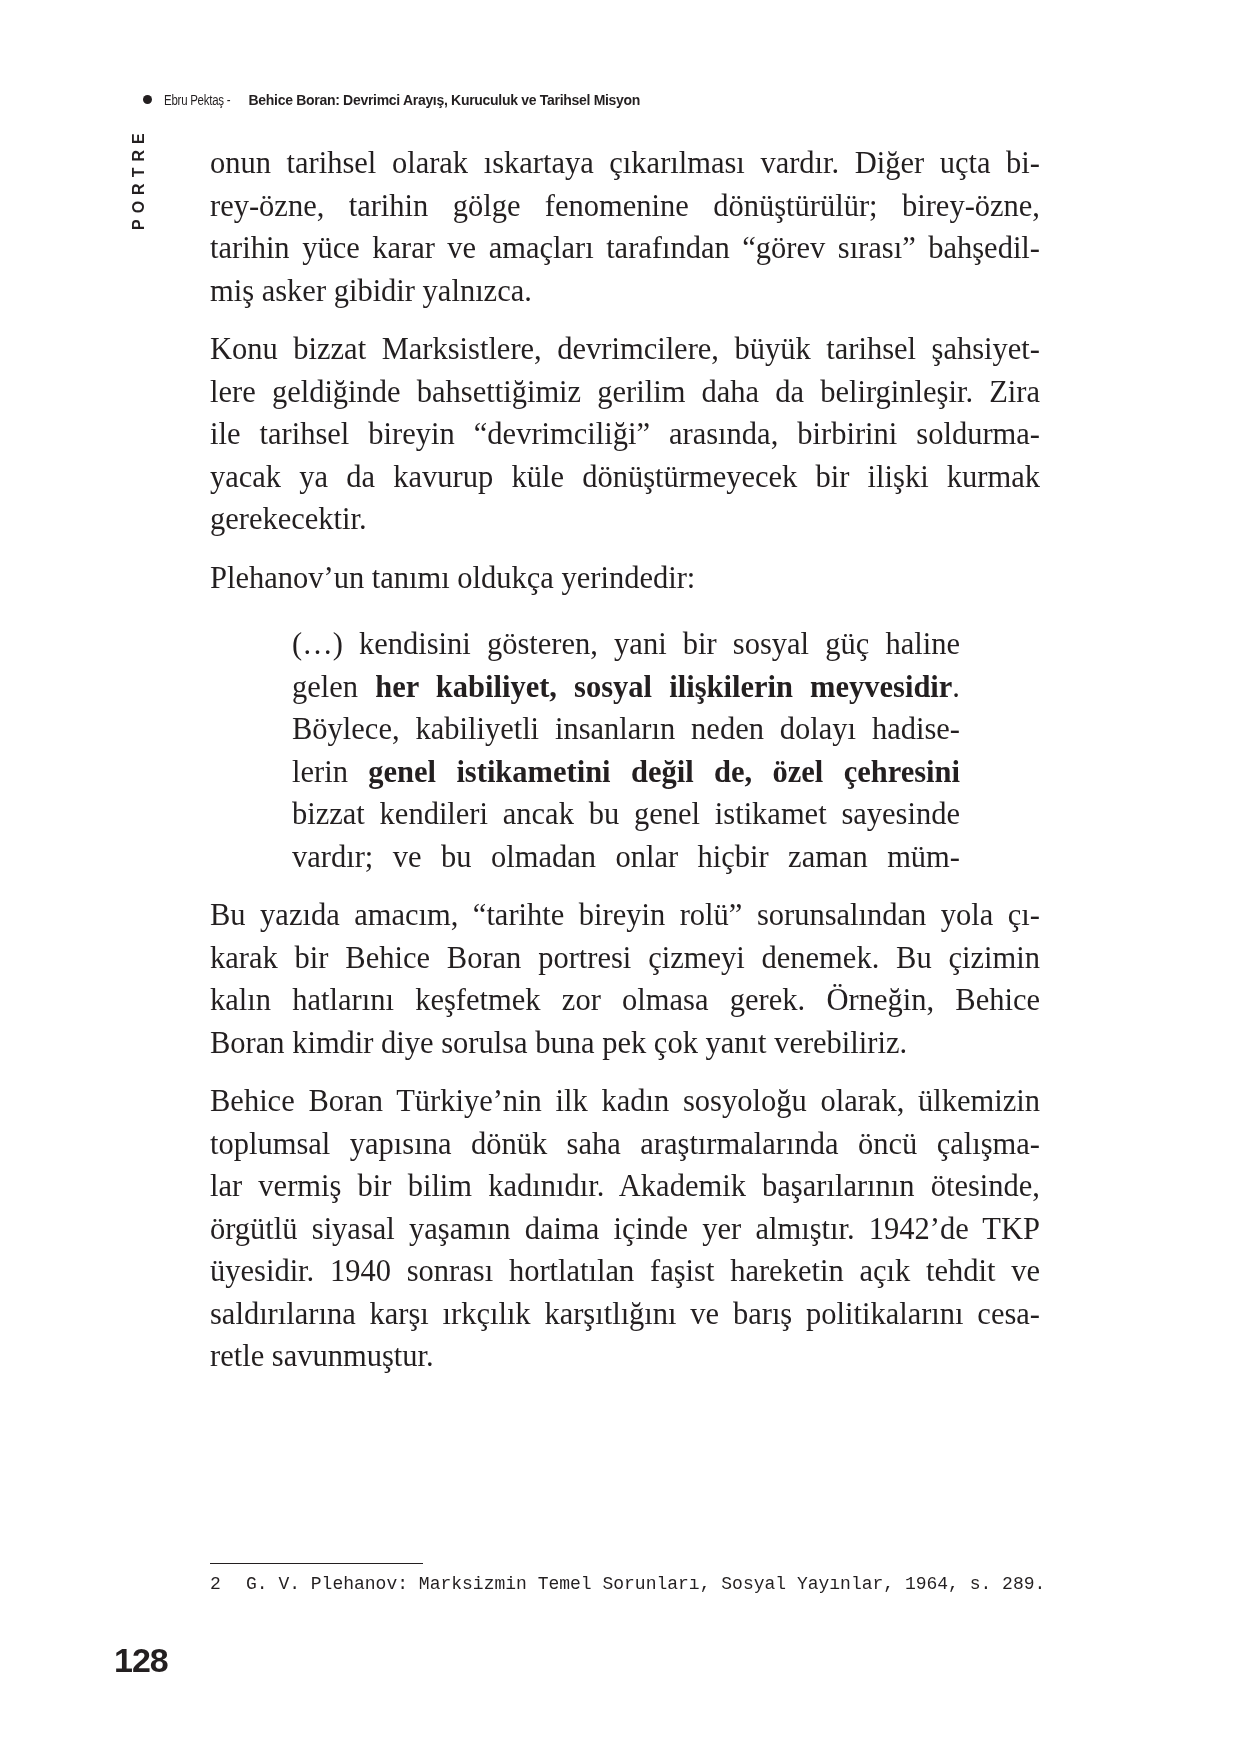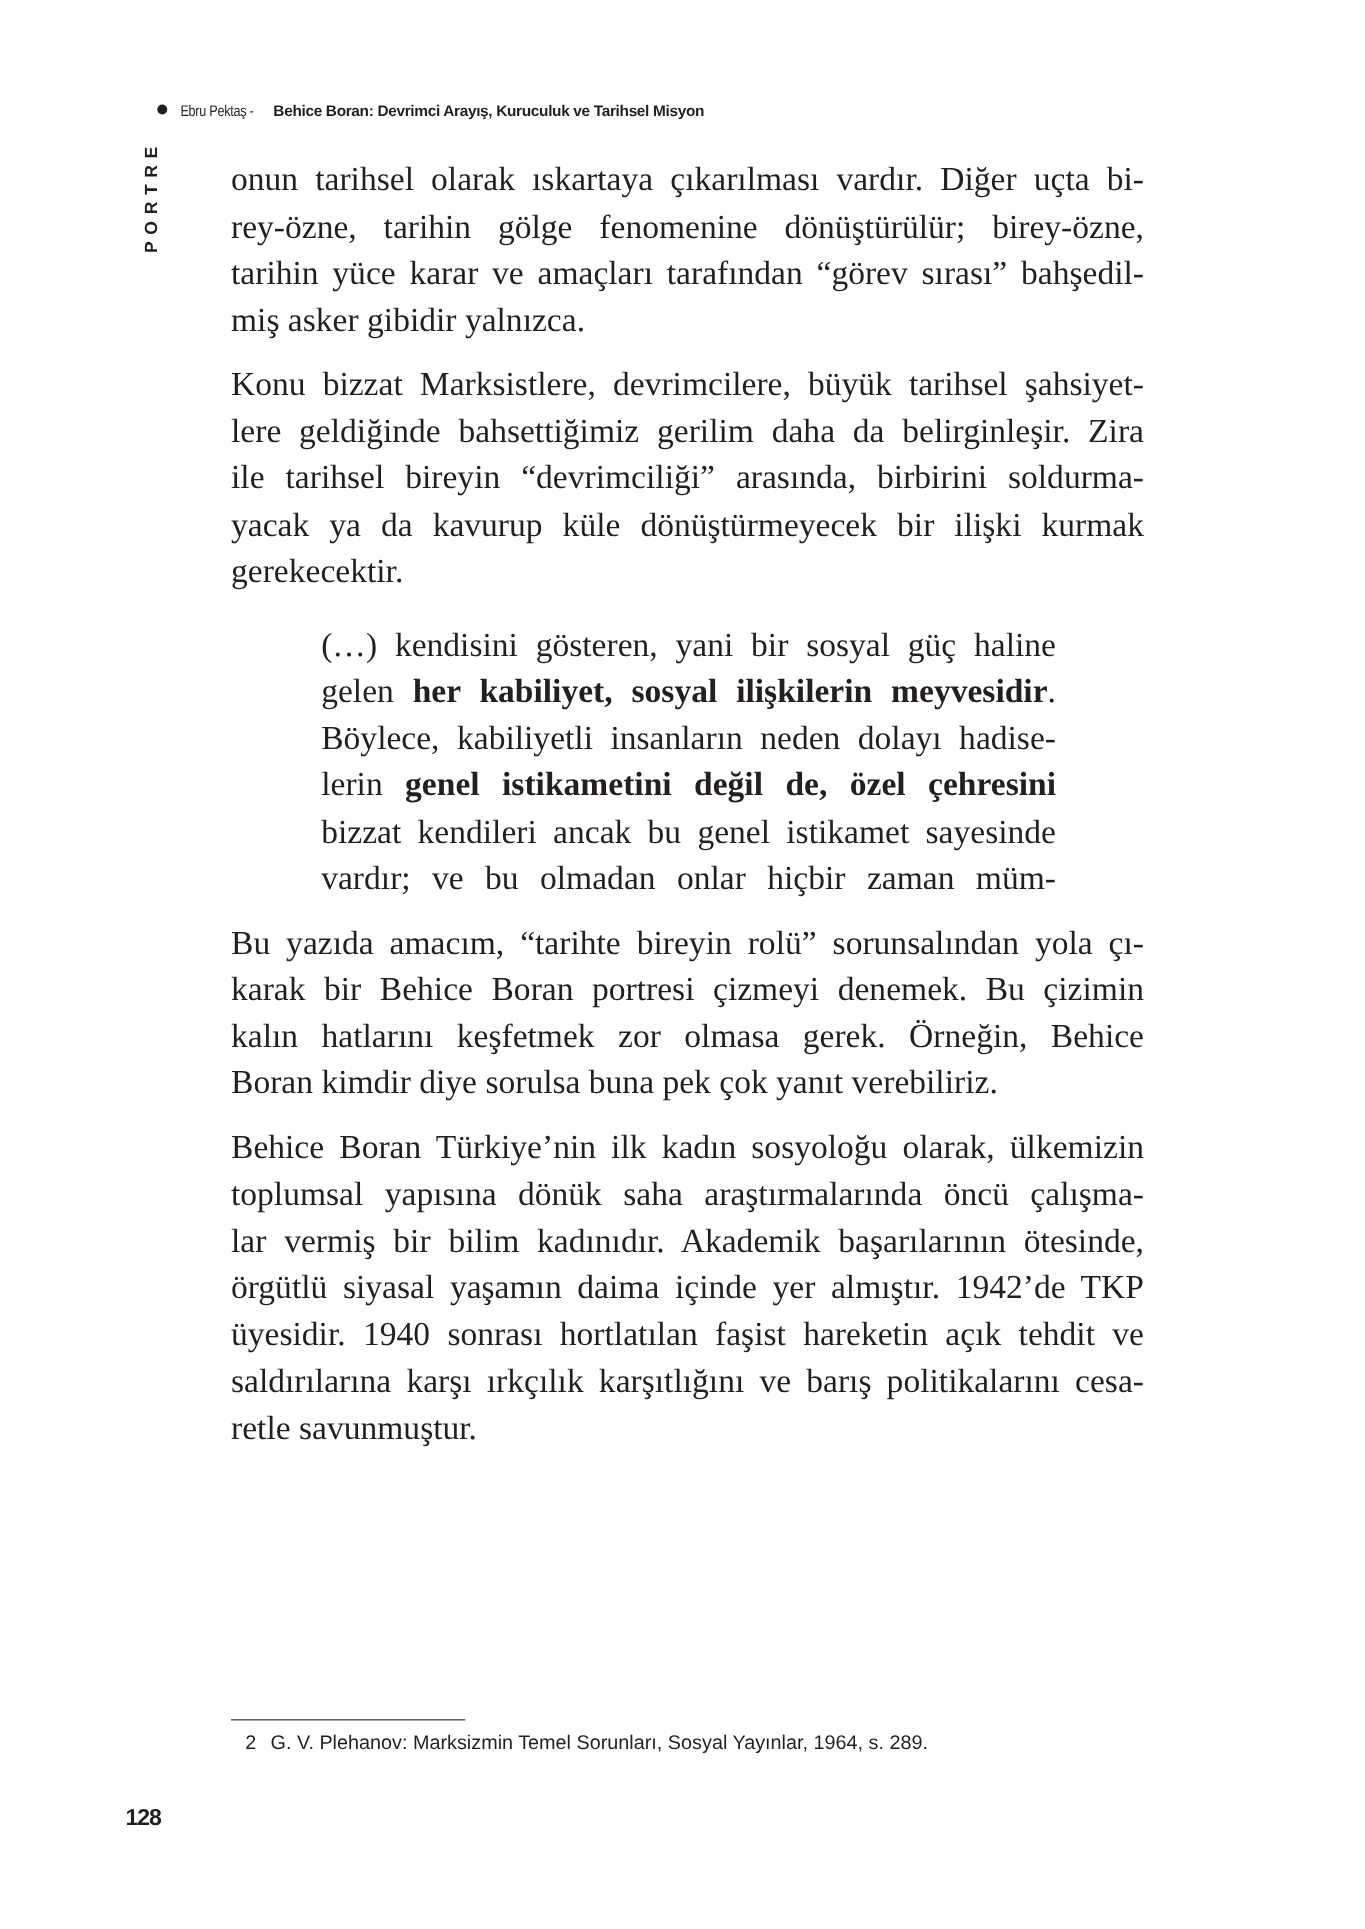--- a/index.html
+++ b/index.html
@@ -12,23 +12,23 @@
   .side-label span { position: absolute; left: 0; top: 100px; transform: rotate(-90deg); transform-origin: left top; font-family: "Liberation Sans", sans-serif; font-weight: bold; font-size: 16px; letter-spacing: 6px; white-space: nowrap; }
   .body-text { position: absolute; left: 210px; width: 830px; top: 142px; font-family: "Liberation Serif", serif; font-size: 30.5px; line-height: 42.5px; text-align: justify; }
   .body-text p { margin: 0 0 16px 0; }
   .line { display: block; text-align: justify; text-align-last: justify; height: 42.5px; white-space: nowrap; }
   .line.last { text-align-last: left; }
   .quote { margin: 24px 0 16px 82px; width: 668px; }
   .quote .line { height: 42.5px; }
   b { font-weight: bold; }
   sup { font-size: 14px; vertical-align: top; position: relative; top: 4px; }
   .footnote-rule { position: absolute; left: 210px; top: 1563px; width: 213px; height: 1px; background: #231f20; }
-  .footnote { position: absolute; left: 210px; top: 1574px; font-family: Liberation Sans, sans-serif; font-size: 18px; white-space: nowrap; text-align: center; }
+  .footnote { position: absolute; left: 210px; top: 1574px; font-family: Liberation Mono, monospace; font-size: 18px; white-space: nowrap; }
   .footnote .num { display: inline-block; width: 36px; }
-  .page-number { position: absolute; left: 114px; top: 1641px; font-family: "Liberation Sans", sans-serif; font-weight: bold; font-size: 21px; letter-spacing: -1px; }
+  .page-number { position: absolute; left: 114px; top: 1641px; font-family: "Liberation Sans", sans-serif; font-weight: bold; font-size: 34px; letter-spacing: -1px; }
 </style>
 </head>
 <body>
 
 <div class="header">
   <span class="bullet"></span><span class="author">Ebru Pektaş -</span>
   <span class="title">Behice Boran: Devrimci Arayış, Kuruculuk ve Tarihsel Misyon</span>
 </div>
 
 <div class="side-label">
@@ -41,20 +41,23 @@
     <span class="line">rey-özne, tarihin gölge fenomenine dönüştürülür; birey-özne,</span>
     <span class="line">tarihin yüce karar ve amaçları tarafından “görev sırası” bahşedil-</span>
     <span class="line last">miş asker gibidir yalnızca.</span>
   </p>
   <p>
     <span class="line">Konu bizzat Marksistlere, devrimcilere, büyük tarihsel şahsiyet-</span>
     <span class="line">lere geldiğinde bahsettiğimiz gerilim daha da belirginleşir. Zira</span>
     <span class="line">ile tarihsel bireyin “devrimciliği” arasında, birbirini soldurma-</span>
     <span class="line">yacak ya da kavurup küle dönüştürmeyecek bir ilişki kurmak</span>
     <span class="line last">gerekecektir.</span>
+  </p>
+  <p>
+    <span class="line last">Plehanov’un tanımı oldukça yerindedir:</span>
   </p>
 
   <div class="quote">
     <span class="line">(…) kendisini gösteren, yani bir sosyal güç haline</span>
     <span class="line"><span>gelen </span><b>her kabiliyet, sosyal ilişkilerin meyvesidir</b><span>.</span></span>
     <span class="line">Böylece, kabiliyetli insanların neden dolayı hadise-</span>
     <span class="line"><span>lerin </span><b>genel istikametini değil de, özel çehresini</b></span>
     <span class="line">bizzat kendileri ancak bu genel istikamet sayesinde</span>
     <span class="line">vardır; ve bu olmadan onlar hiçbir zaman müm-</span>
   </div>

